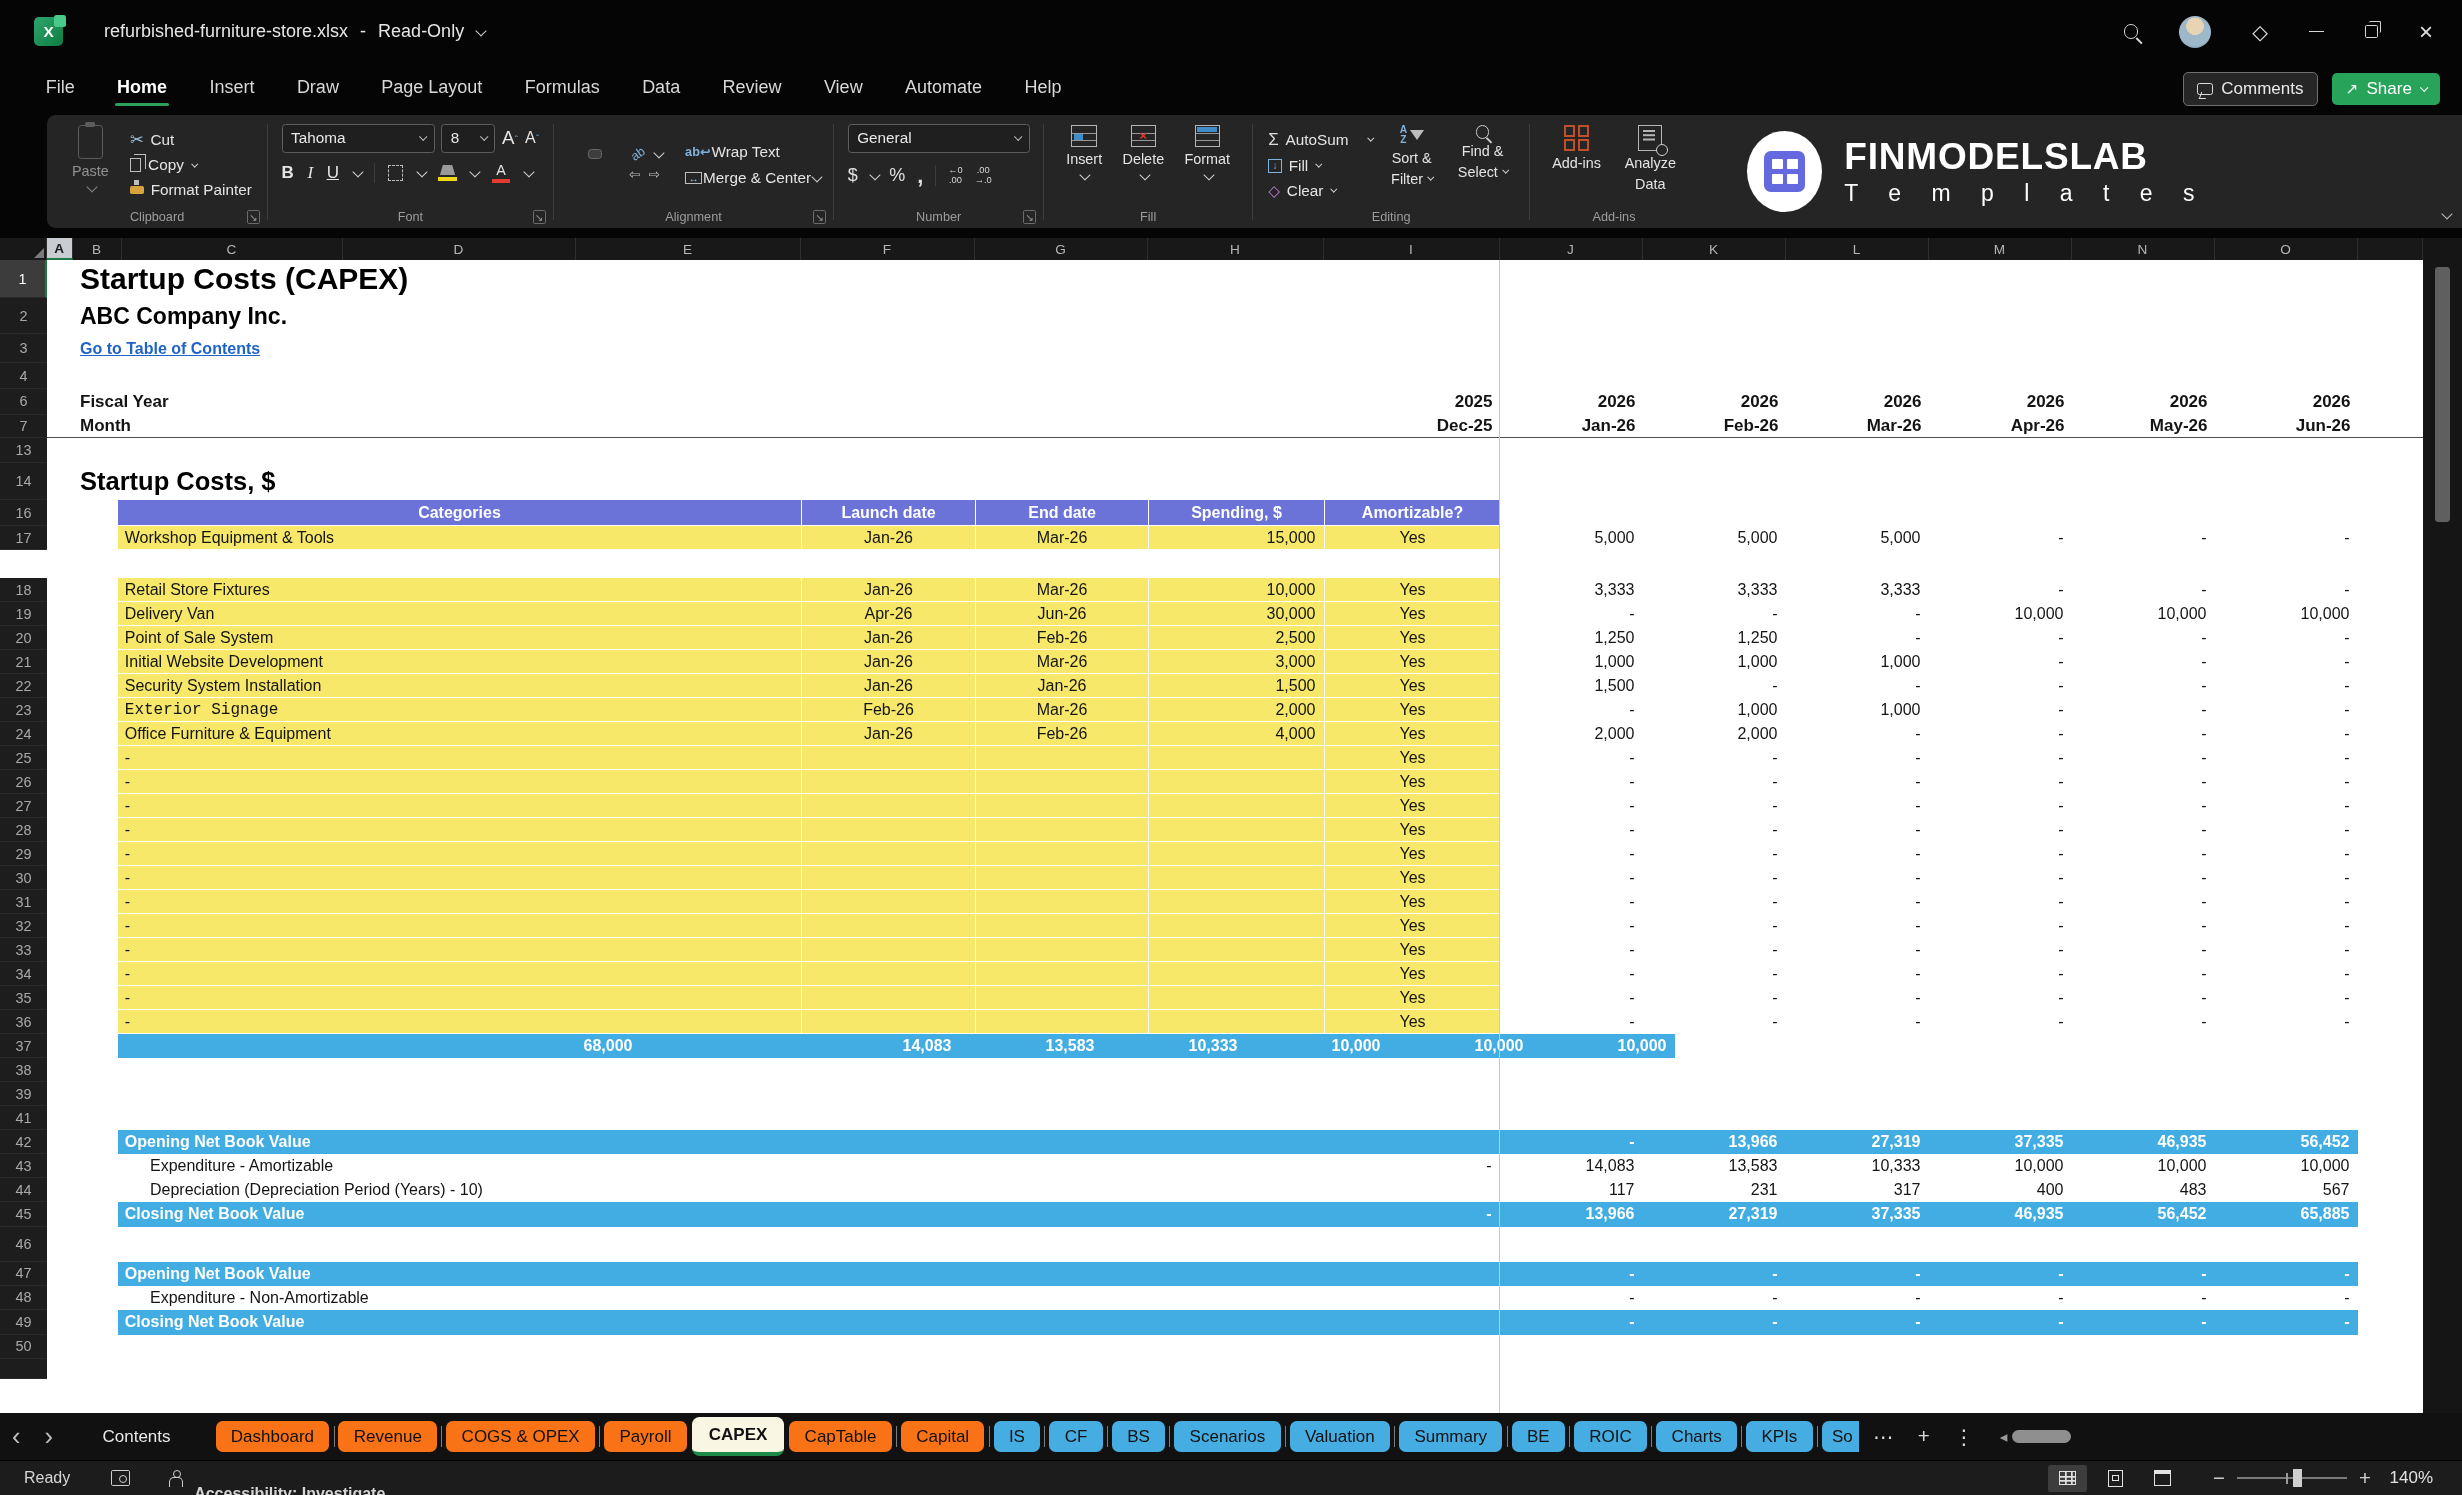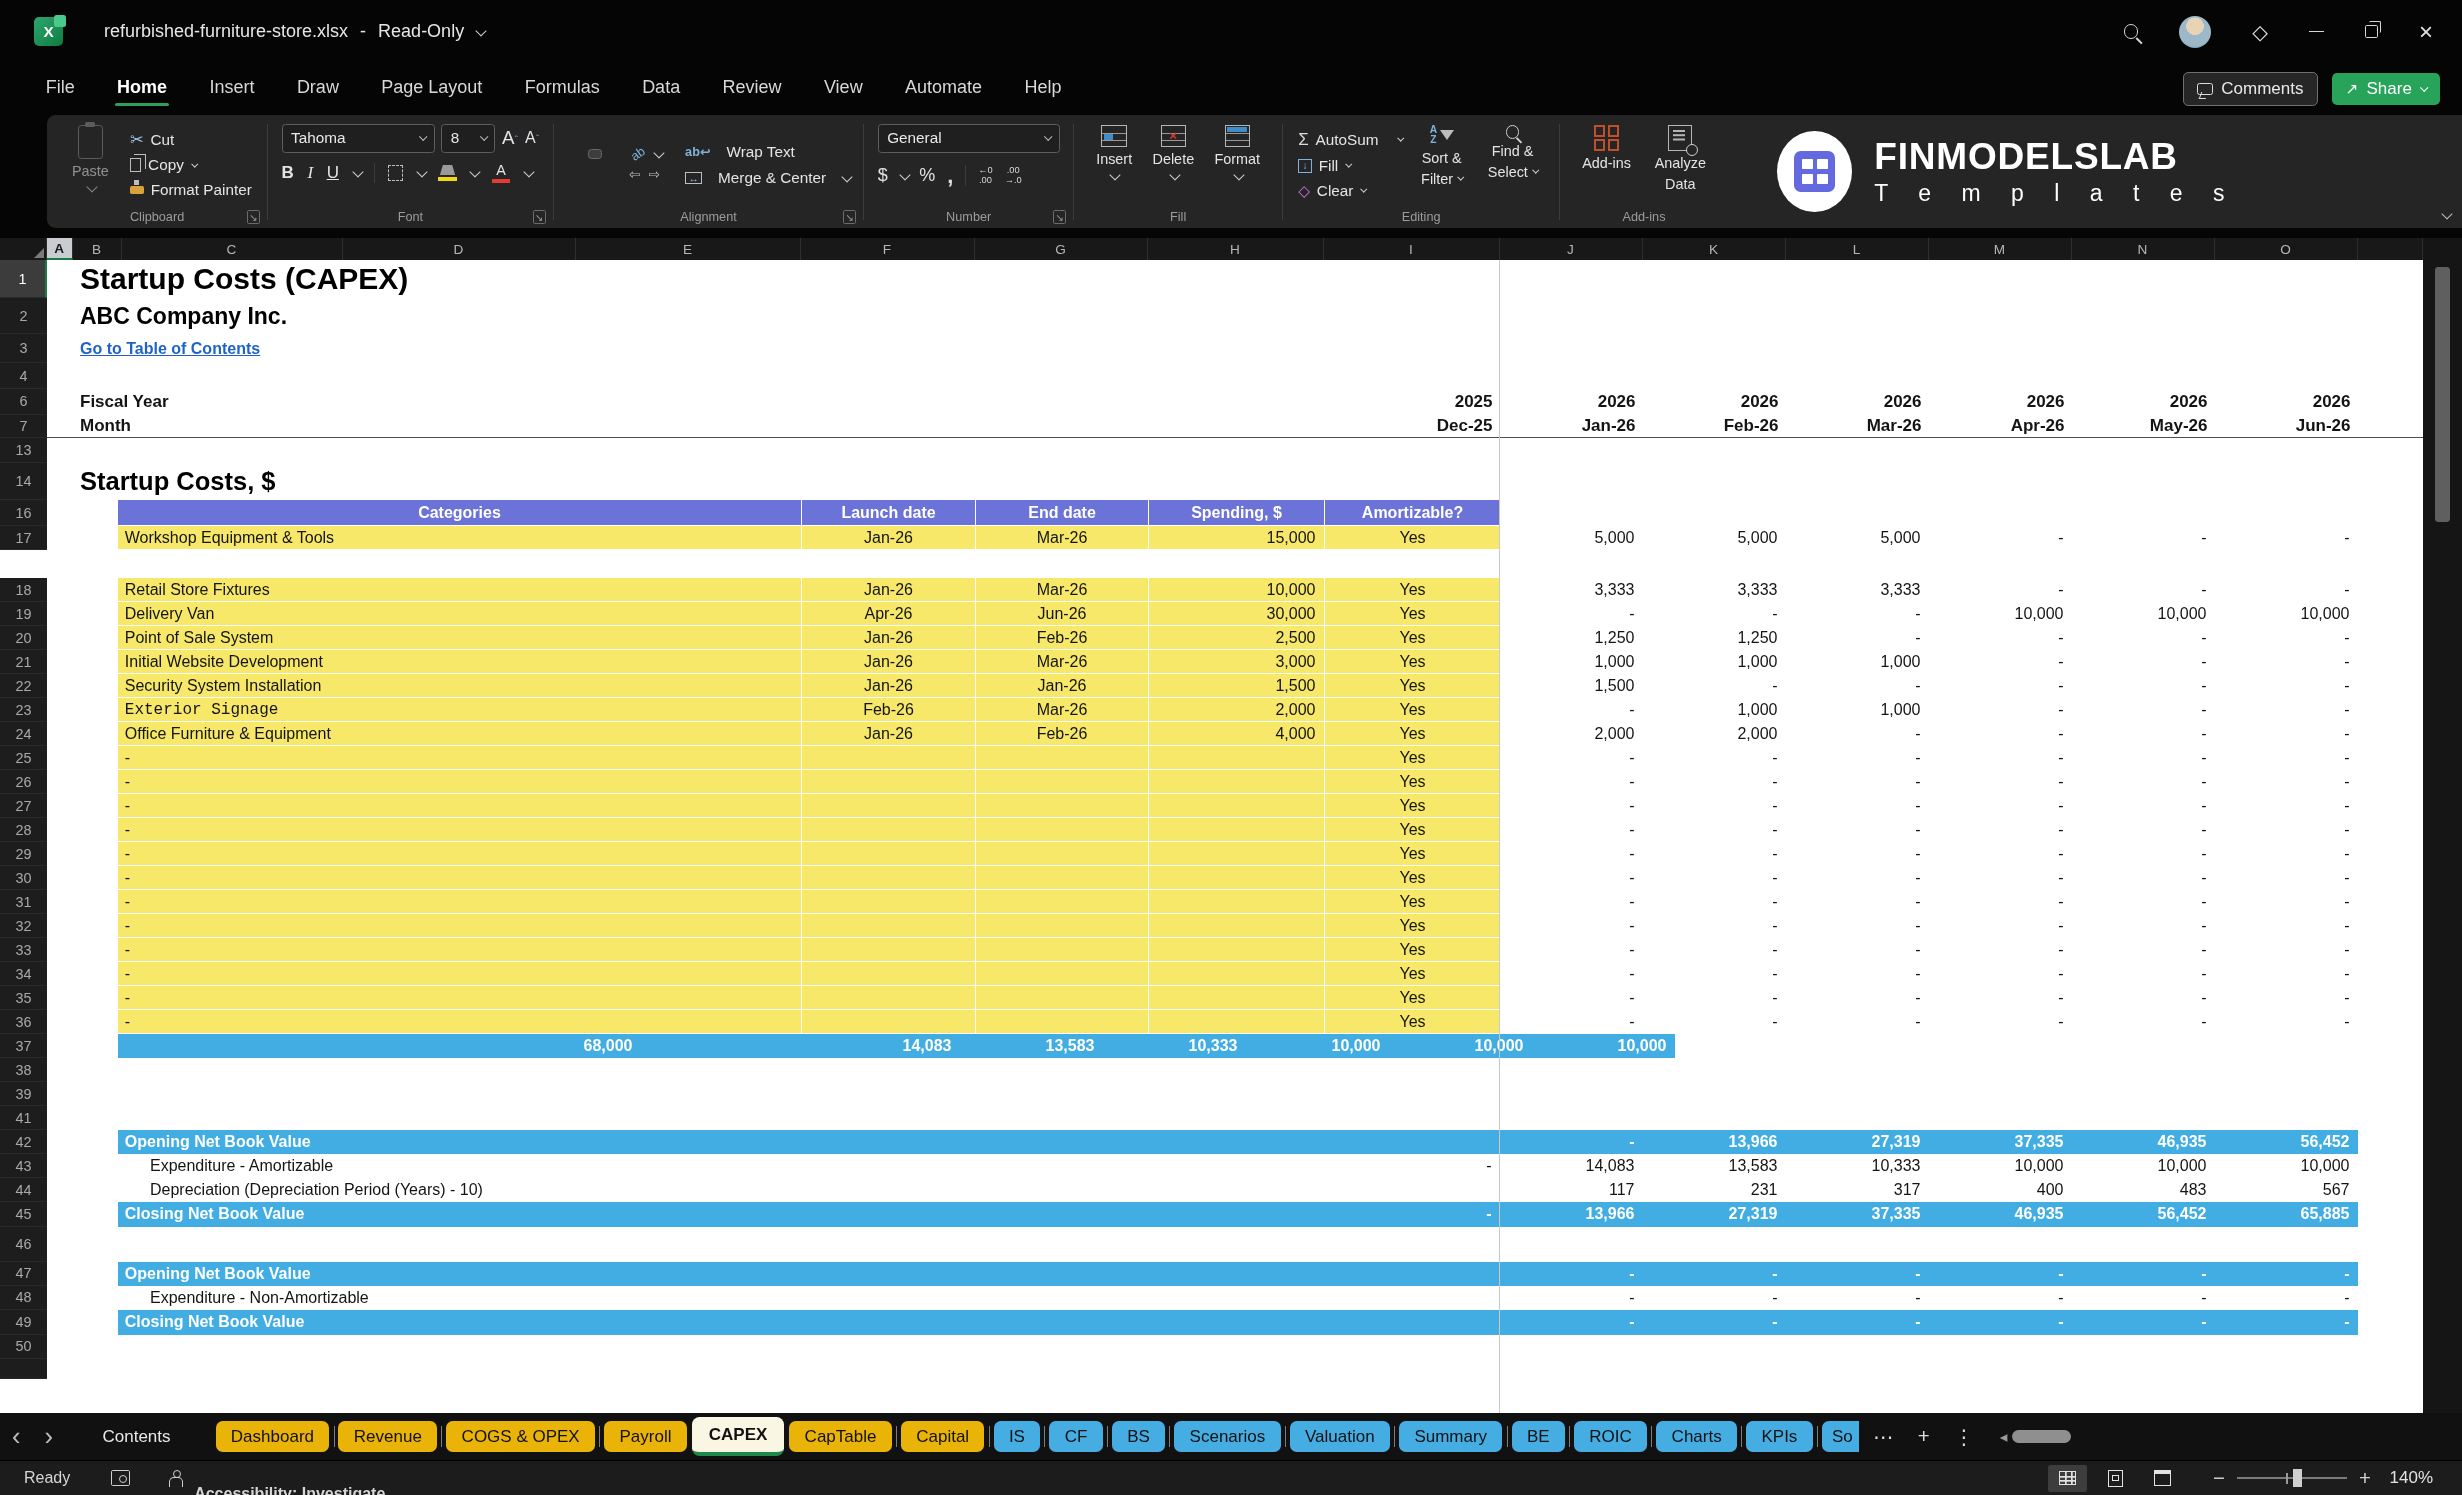--- a/index.html
+++ b/index.html
@@ -71,21 +71,21 @@
   .i-fill{width:15.3px;height:10.2px;background:#9a9a9a;clip-path:polygon(20% 0,80% 0,100% 100%,0 100%);}
   .colorbar{display:flex;flex-direction:column;align-items:center;line-height:1;}
   .colorbar .bar{width:18.7px;height:4.2px;margin-top:1.7px;}
   .bar-yellow{background:#f2d814;}
   .bar-red{background:#e03c32;}
   .i-lines{width:18.7px;height:1.7px;background:#cfcfcf;box-shadow:0 5.1px 0 #cfcfcf,0 10.2px 0 #cfcfcf;margin-bottom:10.2px;}
   .alignbox{padding:4.2px 6px;border-radius:3.4px;}
   .alignbox.sel{background:#3d3d3d;border:0.8px solid #6a6a6a;}
   .al-row{display:flex;align-items:center;gap:8.5px;}
   .wrap-col{display:flex;flex-direction:column;justify-content:center;gap:8.5px;margin-left:12px;}
-  .wm-row{display:flex;align-items:center;gap:16px;font-size:15.3px;white-space:nowrap;text-align:right;}
+  .wm-row{display:flex;align-items:center;gap:1px;font-size:15.3px;white-space:nowrap;text-align:right;}
   .i-wrap{color:#7fb2dc;font-size:12.7px;font-weight:bold;}
   .i-merge{width:17px;height:12.7px;border:0.8px solid #bdbdbd;color:#7fb2dc;font-size:10.2px;display:flex;align-items:center;justify-content:center;}
   .numsym{font-size:18px;color:#e0e0e0;}
   .decimals{display:flex;flex-direction:column;font-size:9.3px;line-height:1.05;color:#d8d8d8;align-items:center;}
   .i-table{width:25.5px;height:22px;border:1.7px solid #b5b5b5;position:relative;background:
            linear-gradient(#b5b5b5,#b5b5b5) 0 6.8px/100% 0.8px no-repeat,
            linear-gradient(#b5b5b5,#b5b5b5) 0 13.6px/100% 0.8px no-repeat;}
   .i-table .ov{position:absolute;inset:0;display:flex;align-items:center;justify-content:center;font-weight:bold;}
   .blk-blue{position:absolute;left:1.7px;top:7.6px;width:8.5px;height:6px;background:#3f8cc9;}
   .blk-blue-top{position:absolute;left:1.7px;top:0.8px;right:1.7px;height:5.1px;background:#3f8cc9;}
@@ -147,21 +147,21 @@
   
   .vscroll{position:absolute;top:238px;right:0;width:39px;bottom:81px;background:#151515;}
   .vthumb{position:absolute;left:12px;top:29px;width:15.3px;height:255px;background:#5f5f5f;border-radius:3.4px;}
 
   
   .tabbar{position:absolute;left:0;bottom:35px;width:2462px;height:47px;background:#111;display:flex;align-items:center;}
   .tab-nav{color:#bdbdbd;font-size:25.5px;padding:0 12px;line-height:1;}
   #sheet-tabs{display:flex;align-items:center;height:100%;}
   .stab{height:31px;display:flex;align-items:center;padding:0 15.3px;border-radius:6.8px;font-size:17px;color:#111;margin:0 2.5px;white-space:nowrap;}
   .stab.plain{background:transparent;color:#e8e8e8;margin:0 34px 0 29px;padding:0 8.5px;}
-  .stab.yellow{background:#eab308;}
+  .stab.yellow{background:#f97316;}
   .stab.blue{background:#46ade2;}
   .stab.blue-partial{background:#46ade2;width:37px;overflow:hidden;padding:0 0 0 10.2px;border-radius:6.8px 0 0 6.8px;}
   .stab.active{background:#faf6e4;height:39px;border-radius:7.6px;border-bottom:4.2px solid #1e8a4a;font-weight:bold;padding:0 17px;}
   .tsep{width:0.8px;height:20.4px;background:#7d7d7d;margin:0 1.7px;}
   .tab-extra{color:#dcdcdc;font-size:20.4px;padding:0 12px;}
   .hscroll{display:flex;align-items:center;margin-left:13.6px;}
   .hs-arrow{color:#9a9a9a;font-size:15.3px;margin-right:5.1px;}
   .hs-thumb{width:59px;height:13.6px;background:#8f8f8f;border-radius:6.8px;}
 
   

